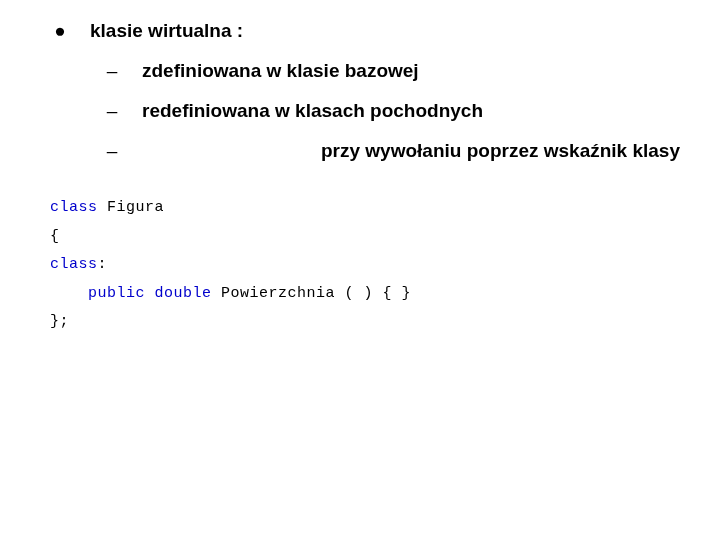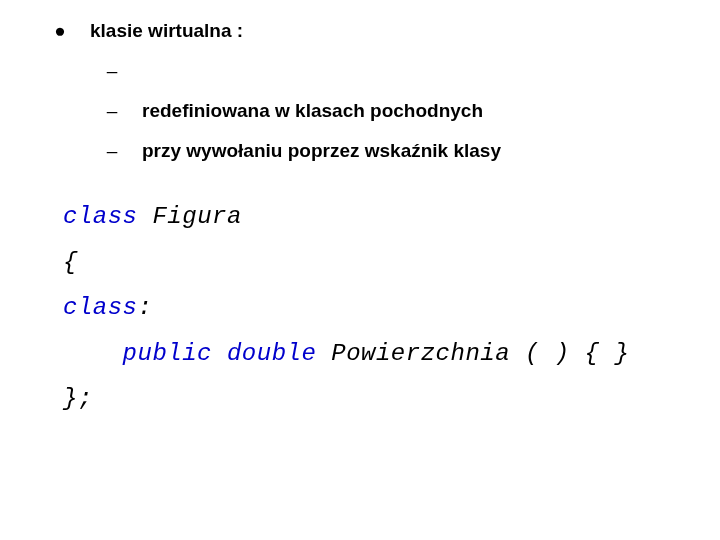--- a/index.html
+++ b/index.html
@@ -37,48 +37,49 @@
     font-weight: normal;
   }
   .sub-bullet .txt {
     flex: 1;
     padding-left: 10px;
     padding-right: 10px;
   }
   .sub-bullet .txt.indent2 {
     text-indent: -8px;
     padding-left: 18px;
+    text-align: right;
   }
   .code-block {
     font-family: "Courier New", Courier, monospace;
-    font-size: 24px;
+    font-size: 15px;
     letter-spacing: 0.5px;
     margin-top: 32px;
-    margin-left: 33px;
+    margin-left: 20px;
     line-height: 1.9;
-    font-style: italic;
   }
   .code-line {
     white-space: pre;
   }
   .kw { color: #0000cc; }
   .nm { color: #000; }
 </style>
 </head>
 <body>
 
 <div class="slide">
 
   <div class="bullet-row top-bullet">
     <span class="dot">●</span>
     <span class="txt">klasie wirtualna :</span>
   </div>
 
   <div class="bullet-row sub-bullet">
     <span class="dash">–</span>
+    <span class="txt">zdefiniowana w klasie bazowej</span>
   </div>
 
   <div class="bullet-row sub-bullet">
     <span class="dash">–</span>
     <span class="txt">redefiniowana w klasach pochodnych</span>
   </div>
 
   <div class="bullet-row sub-bullet">
     <span class="dash">–</span>
     <span class="txt indent2">

